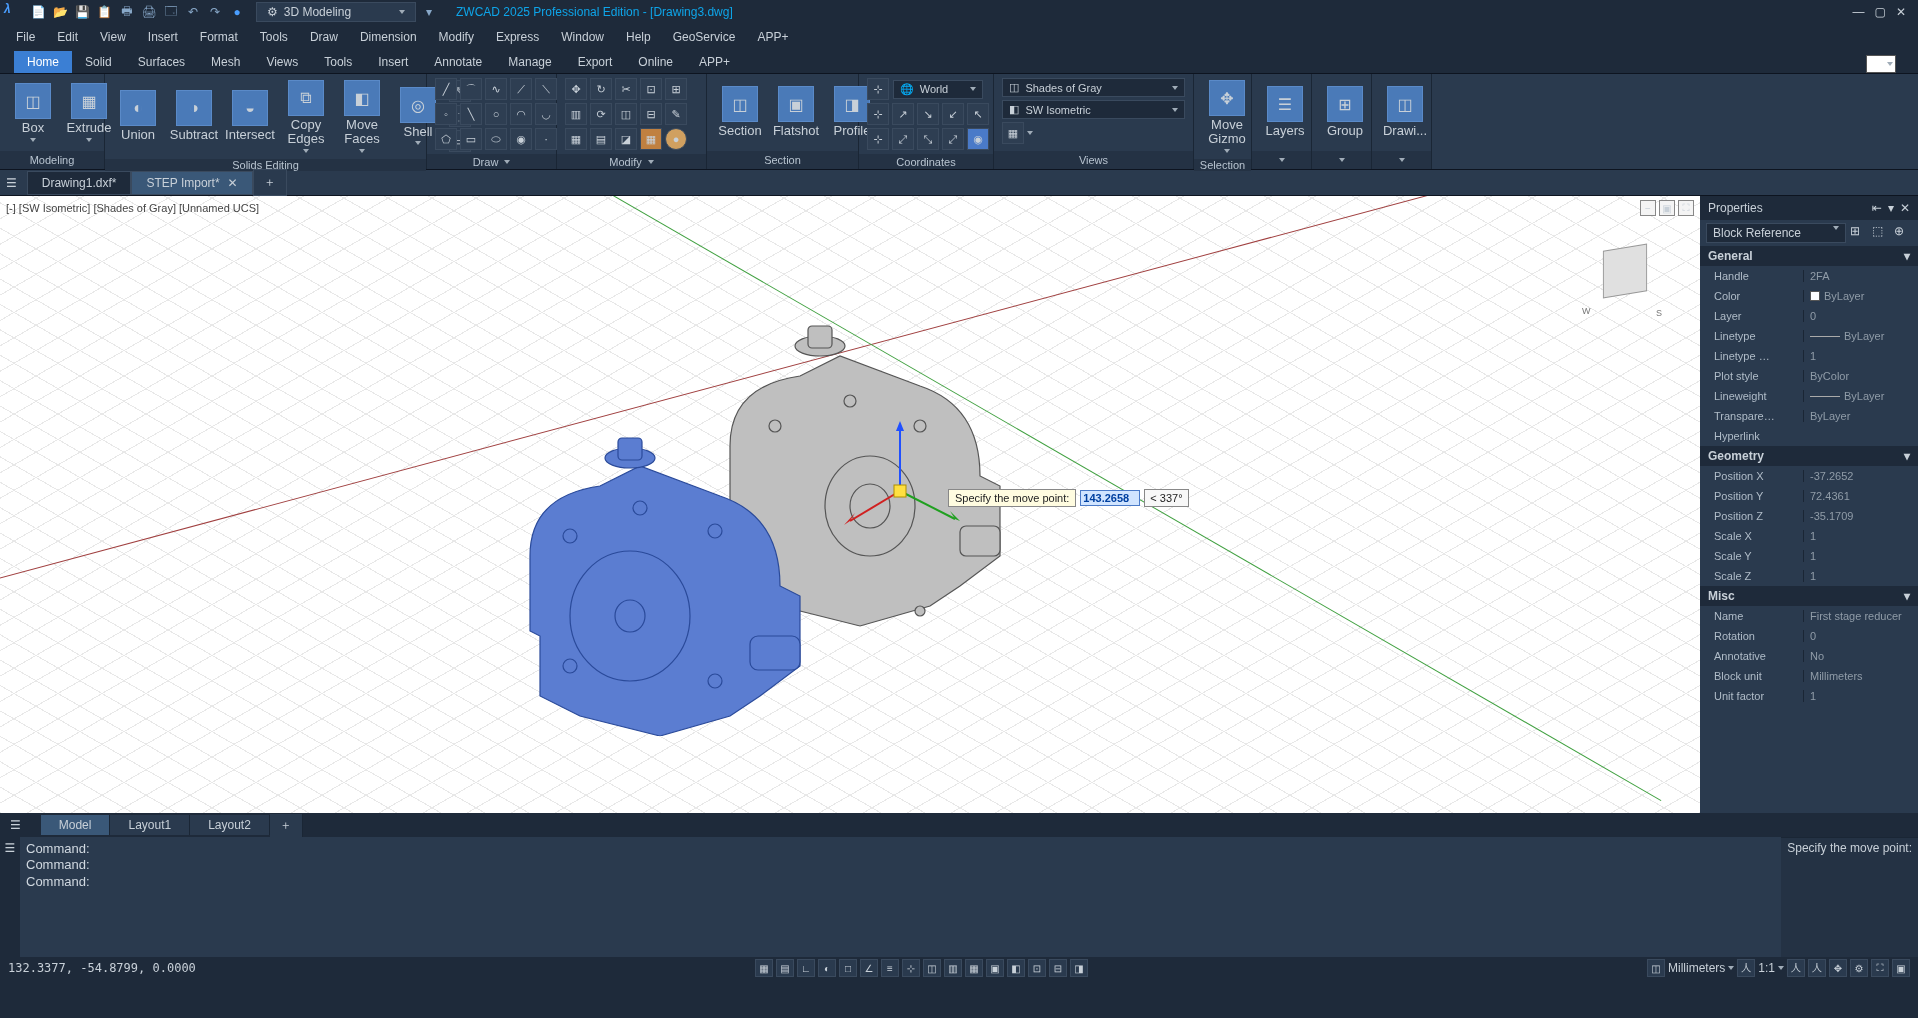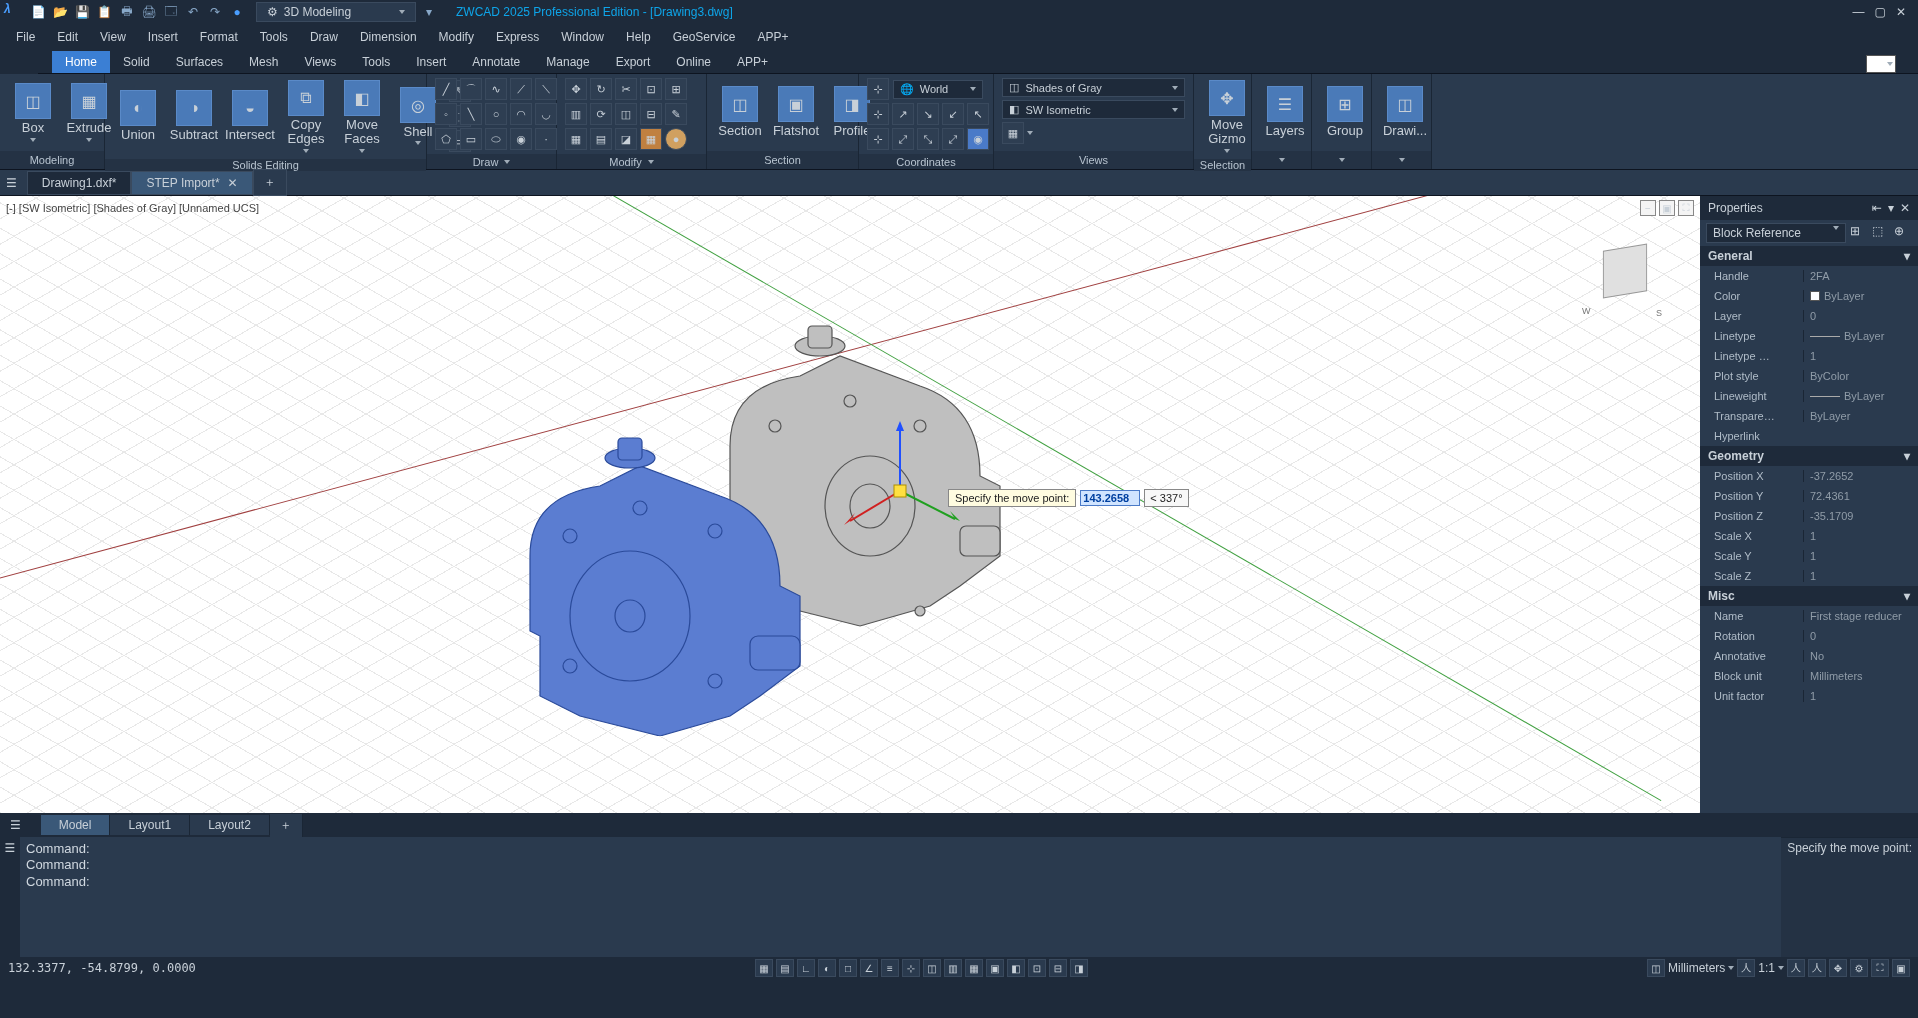--- a/index.html
+++ b/index.html
@@ -6,21 +6,21 @@
 body { background:#1e2a3a; width:1918px; height:1018px; overflow:hidden; color:#c8d0d8; font-size:12px; }
 .titlebar { height:24px; background:#1e2a3a; display:flex; align-items:center; padding:0 4px; }
 .titlebar .logo { width:20px; height:20px; color:#4a9eff; font-weight:bold; font-style:italic; margin-right:6px; }
 .titlebar .qat { display:flex; gap:4px; }
 .titlebar .qat-icon { width:18px; height:18px; display:flex; align-items:center; justify-content:center; color:#88a8c8; cursor:pointer; }
 .titlebar .workspace-dd { margin-left:10px; background:#2a3a4e; padding:2px 10px; border:1px solid #3a4a5e; display:flex; align-items:center; gap:6px; min-width:160px; }
 .titlebar .title { margin-left:18px; color:#0ea5e9; }
 .titlebar .wincontrols { margin-left:auto; display:flex; gap:10px; padding-right:8px; }
 .menubar { height:26px; background:#1e2a3a; display:flex; align-items:center; padding:0 6px; gap:2px; }
 .menubar .menu-item { padding:3px 10px; cursor:pointer; }
-.ribbon-tabs { height:24px; background:#1e2a3a; display:flex; align-items:flex-end; padding:0 14px; border-bottom:1px solid #0d1420;margin-left:38px; }
+.ribbon-tabs { height:24px; background:#1e2a3a; display:flex; align-items:flex-end; padding:0 14px; border-bottom:1px solid #0d1420; }
 .ribbon-tab { padding:4px 13px; cursor:pointer; color:#c8d0d8; }
 .ribbon-tab.active { background:#3b7fd4; color:#fff; }
 .ribbon-tabs .color-well { margin-left:auto; width:30px; height:18px; background:#fff; border:1px solid #555; margin-right:8px; display:flex;align-items:center;justify-content:flex-end;padding-right:2px;}
 .ribbon { height:96px; background:#2a3a4e; display:flex; border-bottom:1px solid #0d1420; }
 .panel { border-right:1px solid #1a2635; display:flex; flex-direction:column; }
 .panel-body { flex:1; display:flex; align-items:center; padding:4px 8px; gap:6px; }
 .panel-title { height:18px; text-align:center; font-size:11px; background:#243244; color:#b8c4d0; display:flex;align-items:center;justify-content:center;gap:6px;}
 .bigbtn { display:flex; flex-direction:column; align-items:center; gap:2px; min-width:50px; cursor:pointer; padding:2px 4px; }
 .bigbtn .icon { width:36px; height:36px; background:#4a7ab8; border:1px solid #5a8ac8; display:flex;align-items:center;justify-content:center;font-size:16px;}
 .bigbtn .lbl { font-size:13px; text-align:center; line-height:1.1; }

